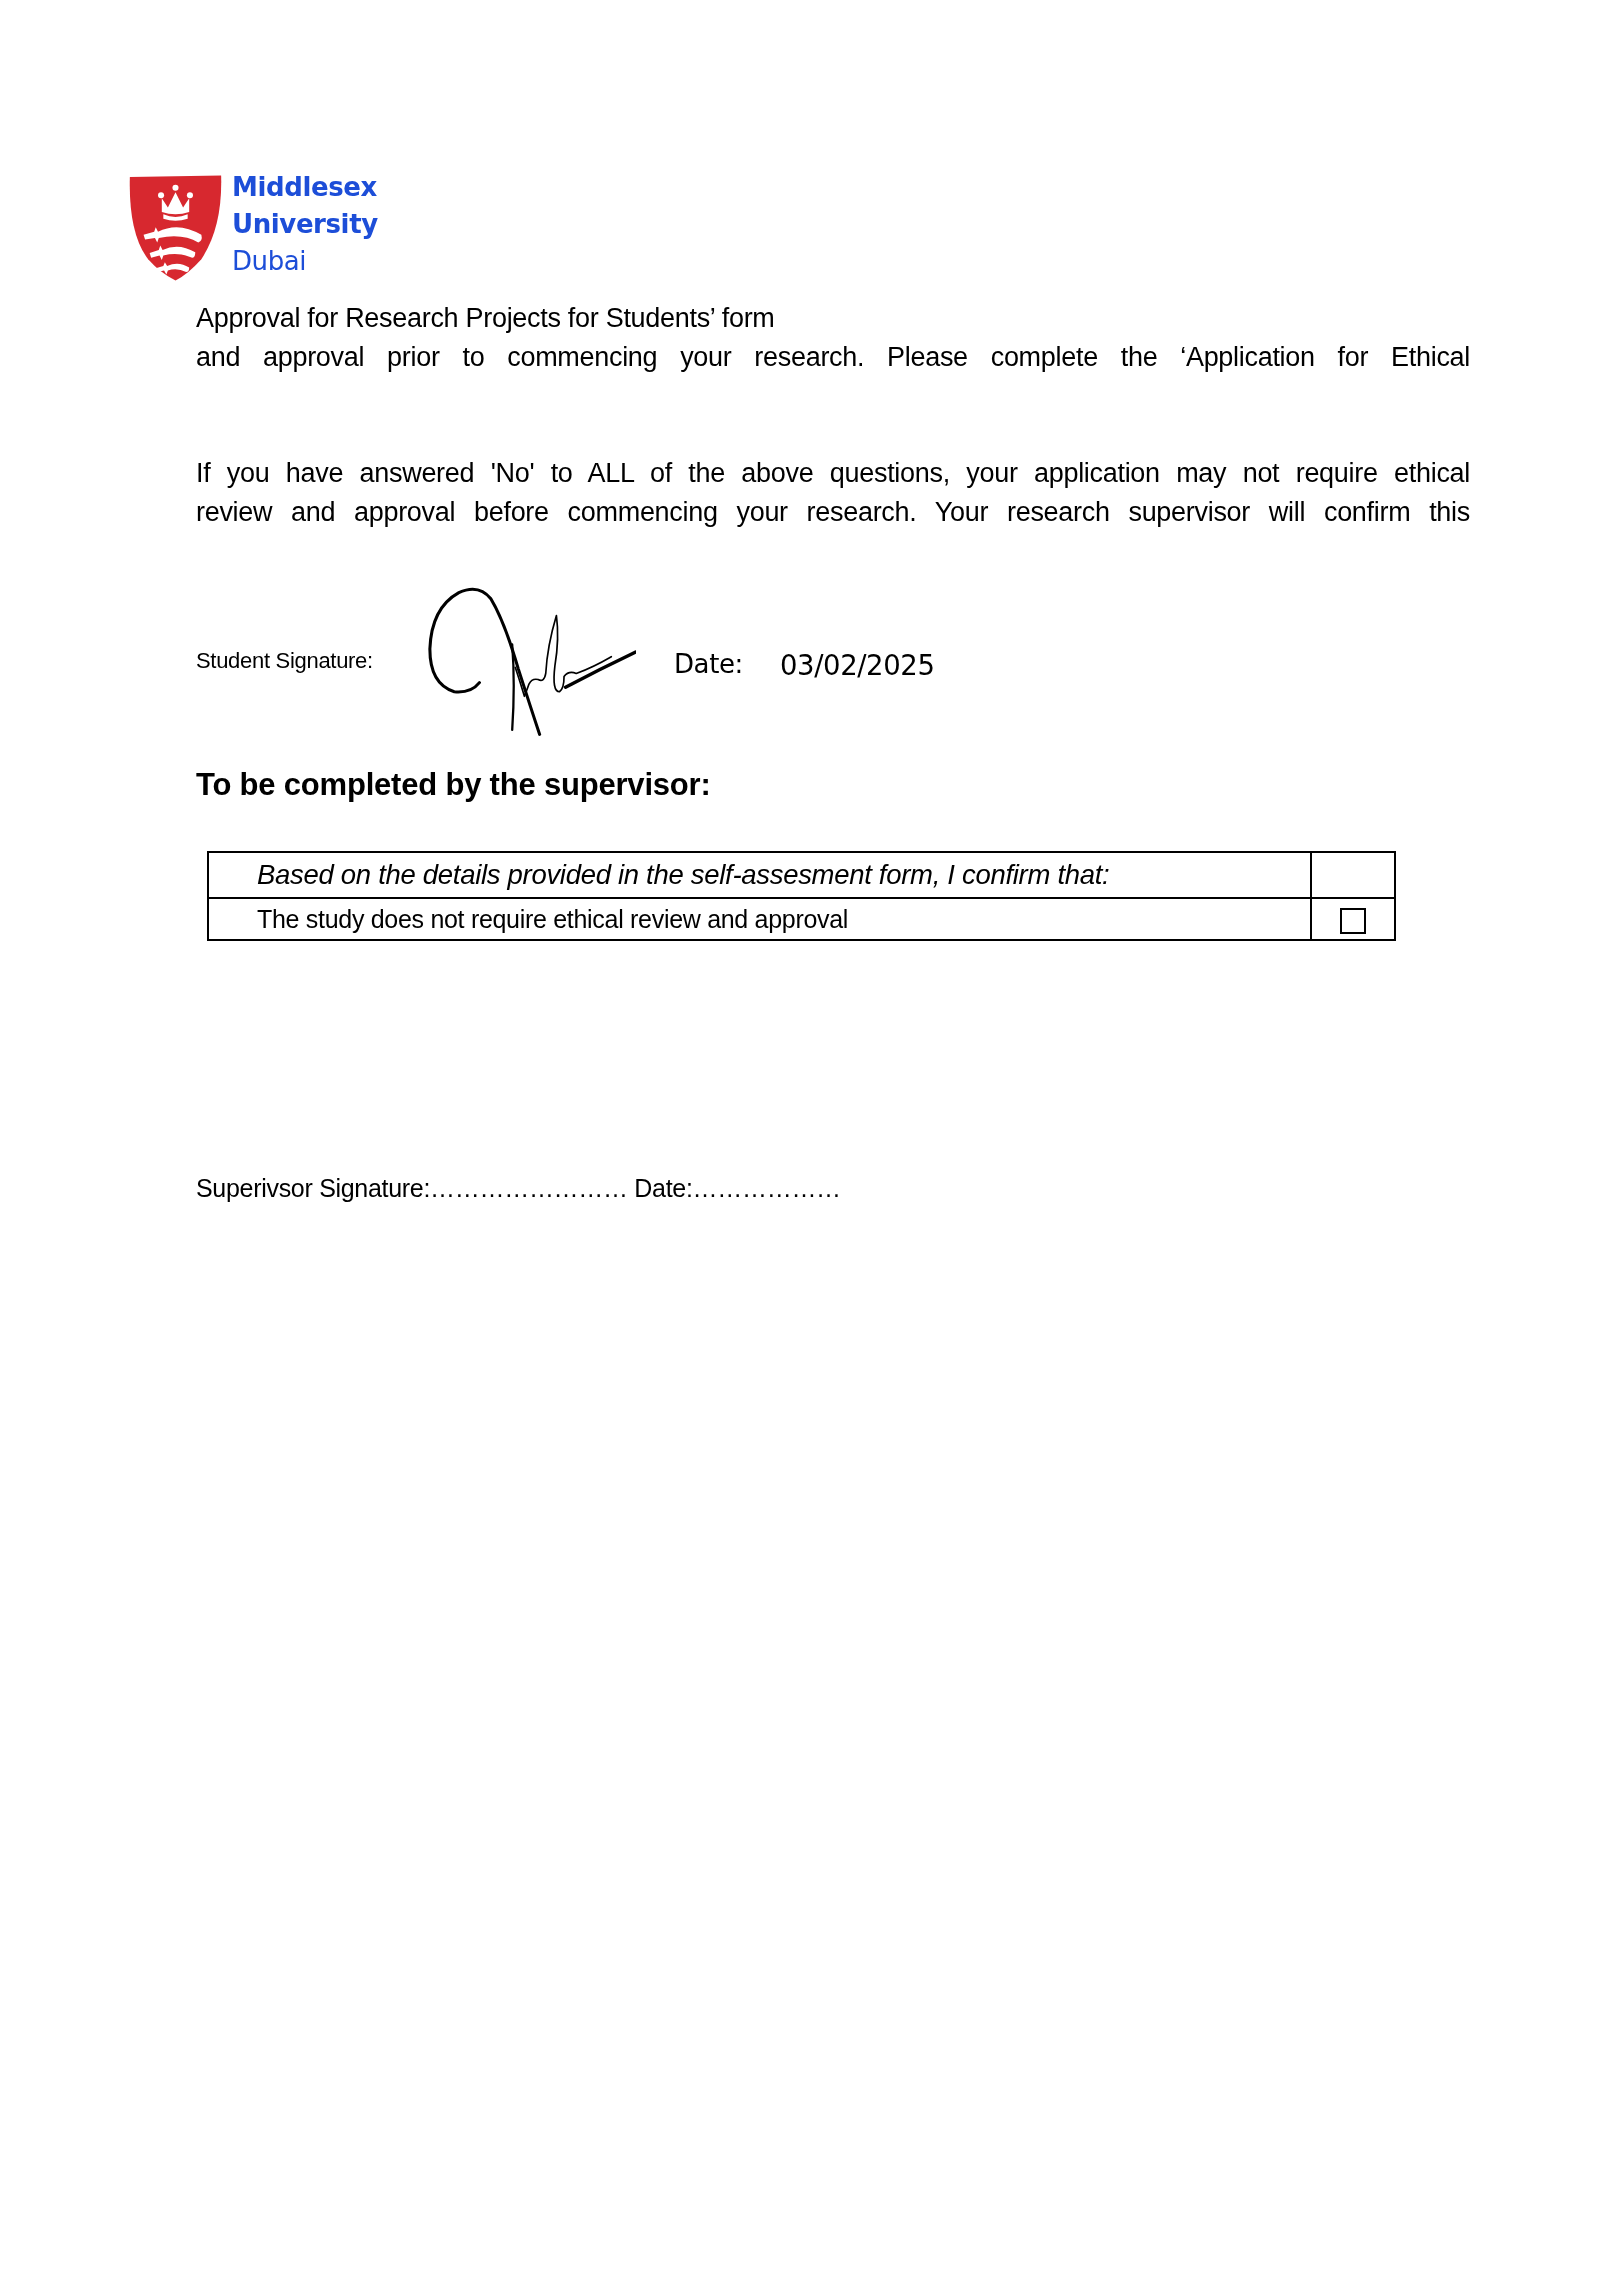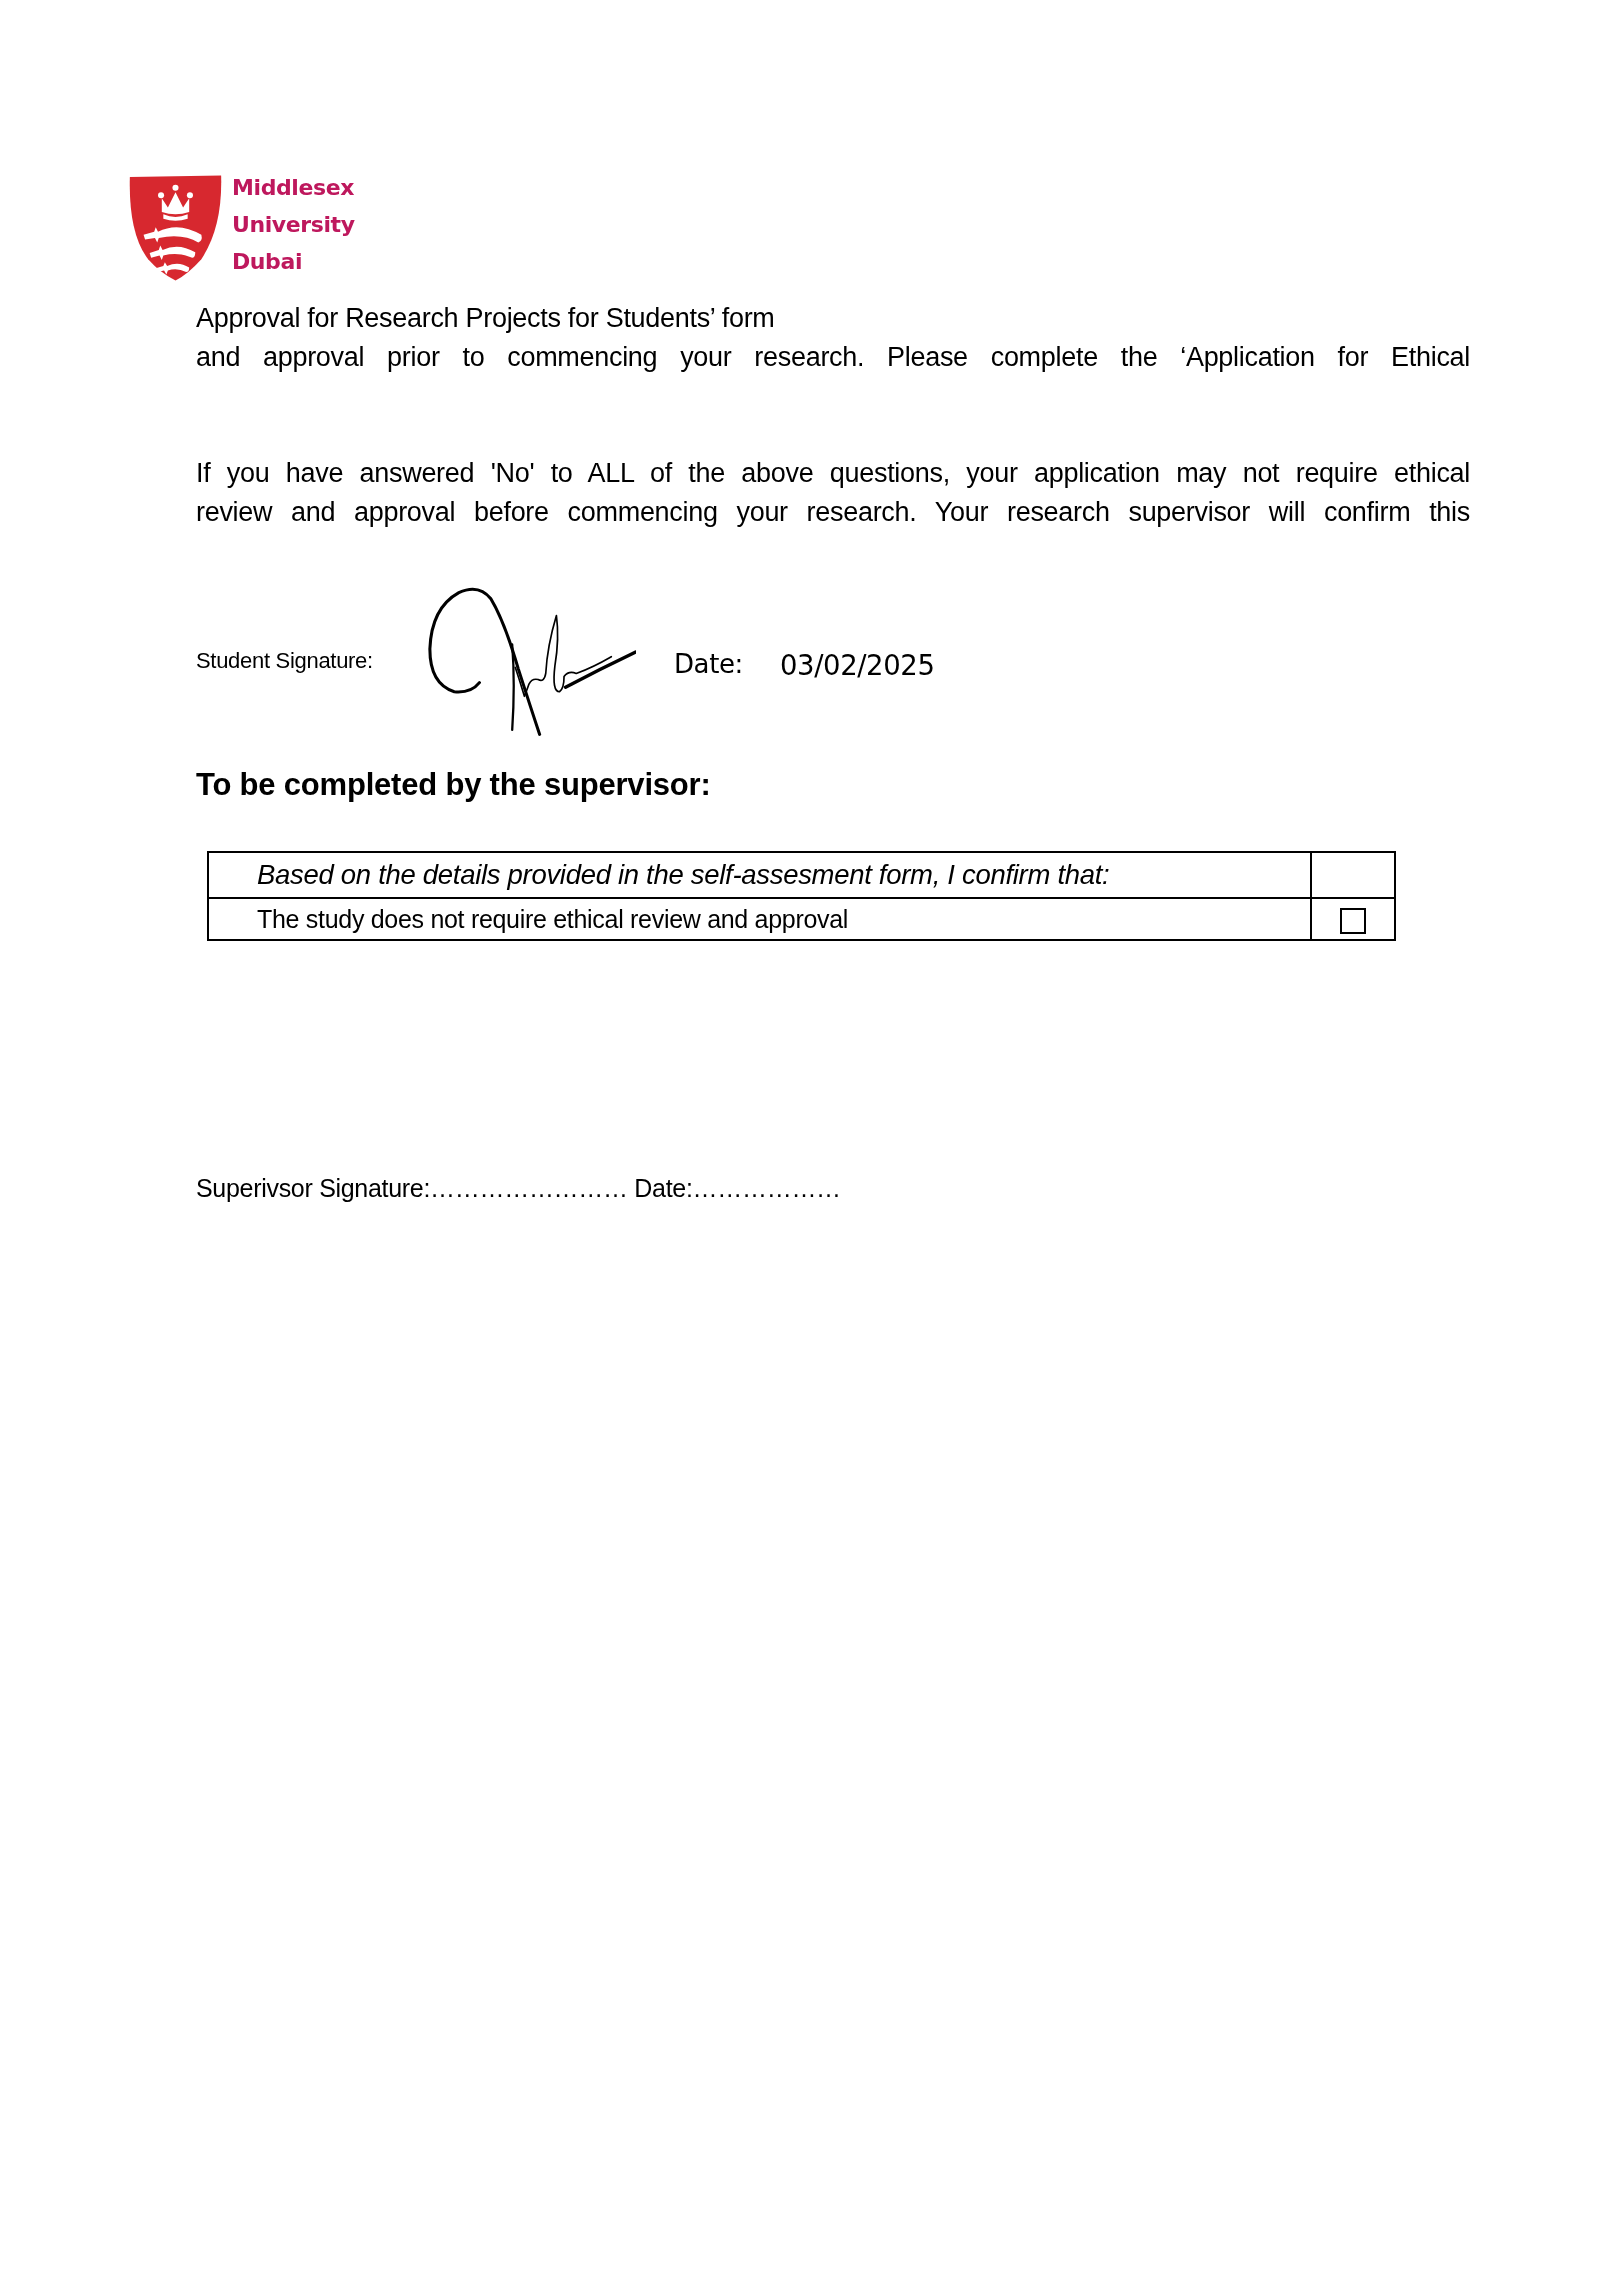--- a/index.html
+++ b/index.html
@@ -4,23 +4,23 @@
 <style>
   html, body { margin: 0; padding: 0; background: #ffffff; }
   body { width: 1617px; height: 2295px; position: relative; overflow: hidden;
          font-family: "Liberation Sans", sans-serif; color: #000; }
   .abs { position: absolute; }
 
   
   .logo { left: 128px; top: 174px; width: 283px; height: 111px; }
   .logo-shield { position: absolute; left: 0; top: 0; width: 95px; height: 108px; }
   .logo-text { position: absolute; left: 104px; top: -4.6px; font-family: "DejaVu Sans", sans-serif;
-               font-size: 22px; line-height: 37px; letter-spacing: -0.4px; color: #be185d; }
+               font-size: 26px; line-height: 37px; letter-spacing: -0.4px; color: #1d4ed8; }
   .logo-text .l1, .logo-text .l2 { font-weight: bold; display:block; }
-  .logo-text .l3 { font-weight: bold; display:block; }
+  .logo-text .l3 { font-weight: normal; display:block; }
 
   
   .para { left: 196px; width: 1274px; font-size: 27px; line-height: 39px; text-align: justify;
           letter-spacing: -0.3px; }
   .para1 { top: 299px; }
   .para2 { top: 454px; }
   .para span.line { display: block; text-align: justify; text-align-last: justify; }
   .para span.line.last { text-align-last: left; }
 
   

